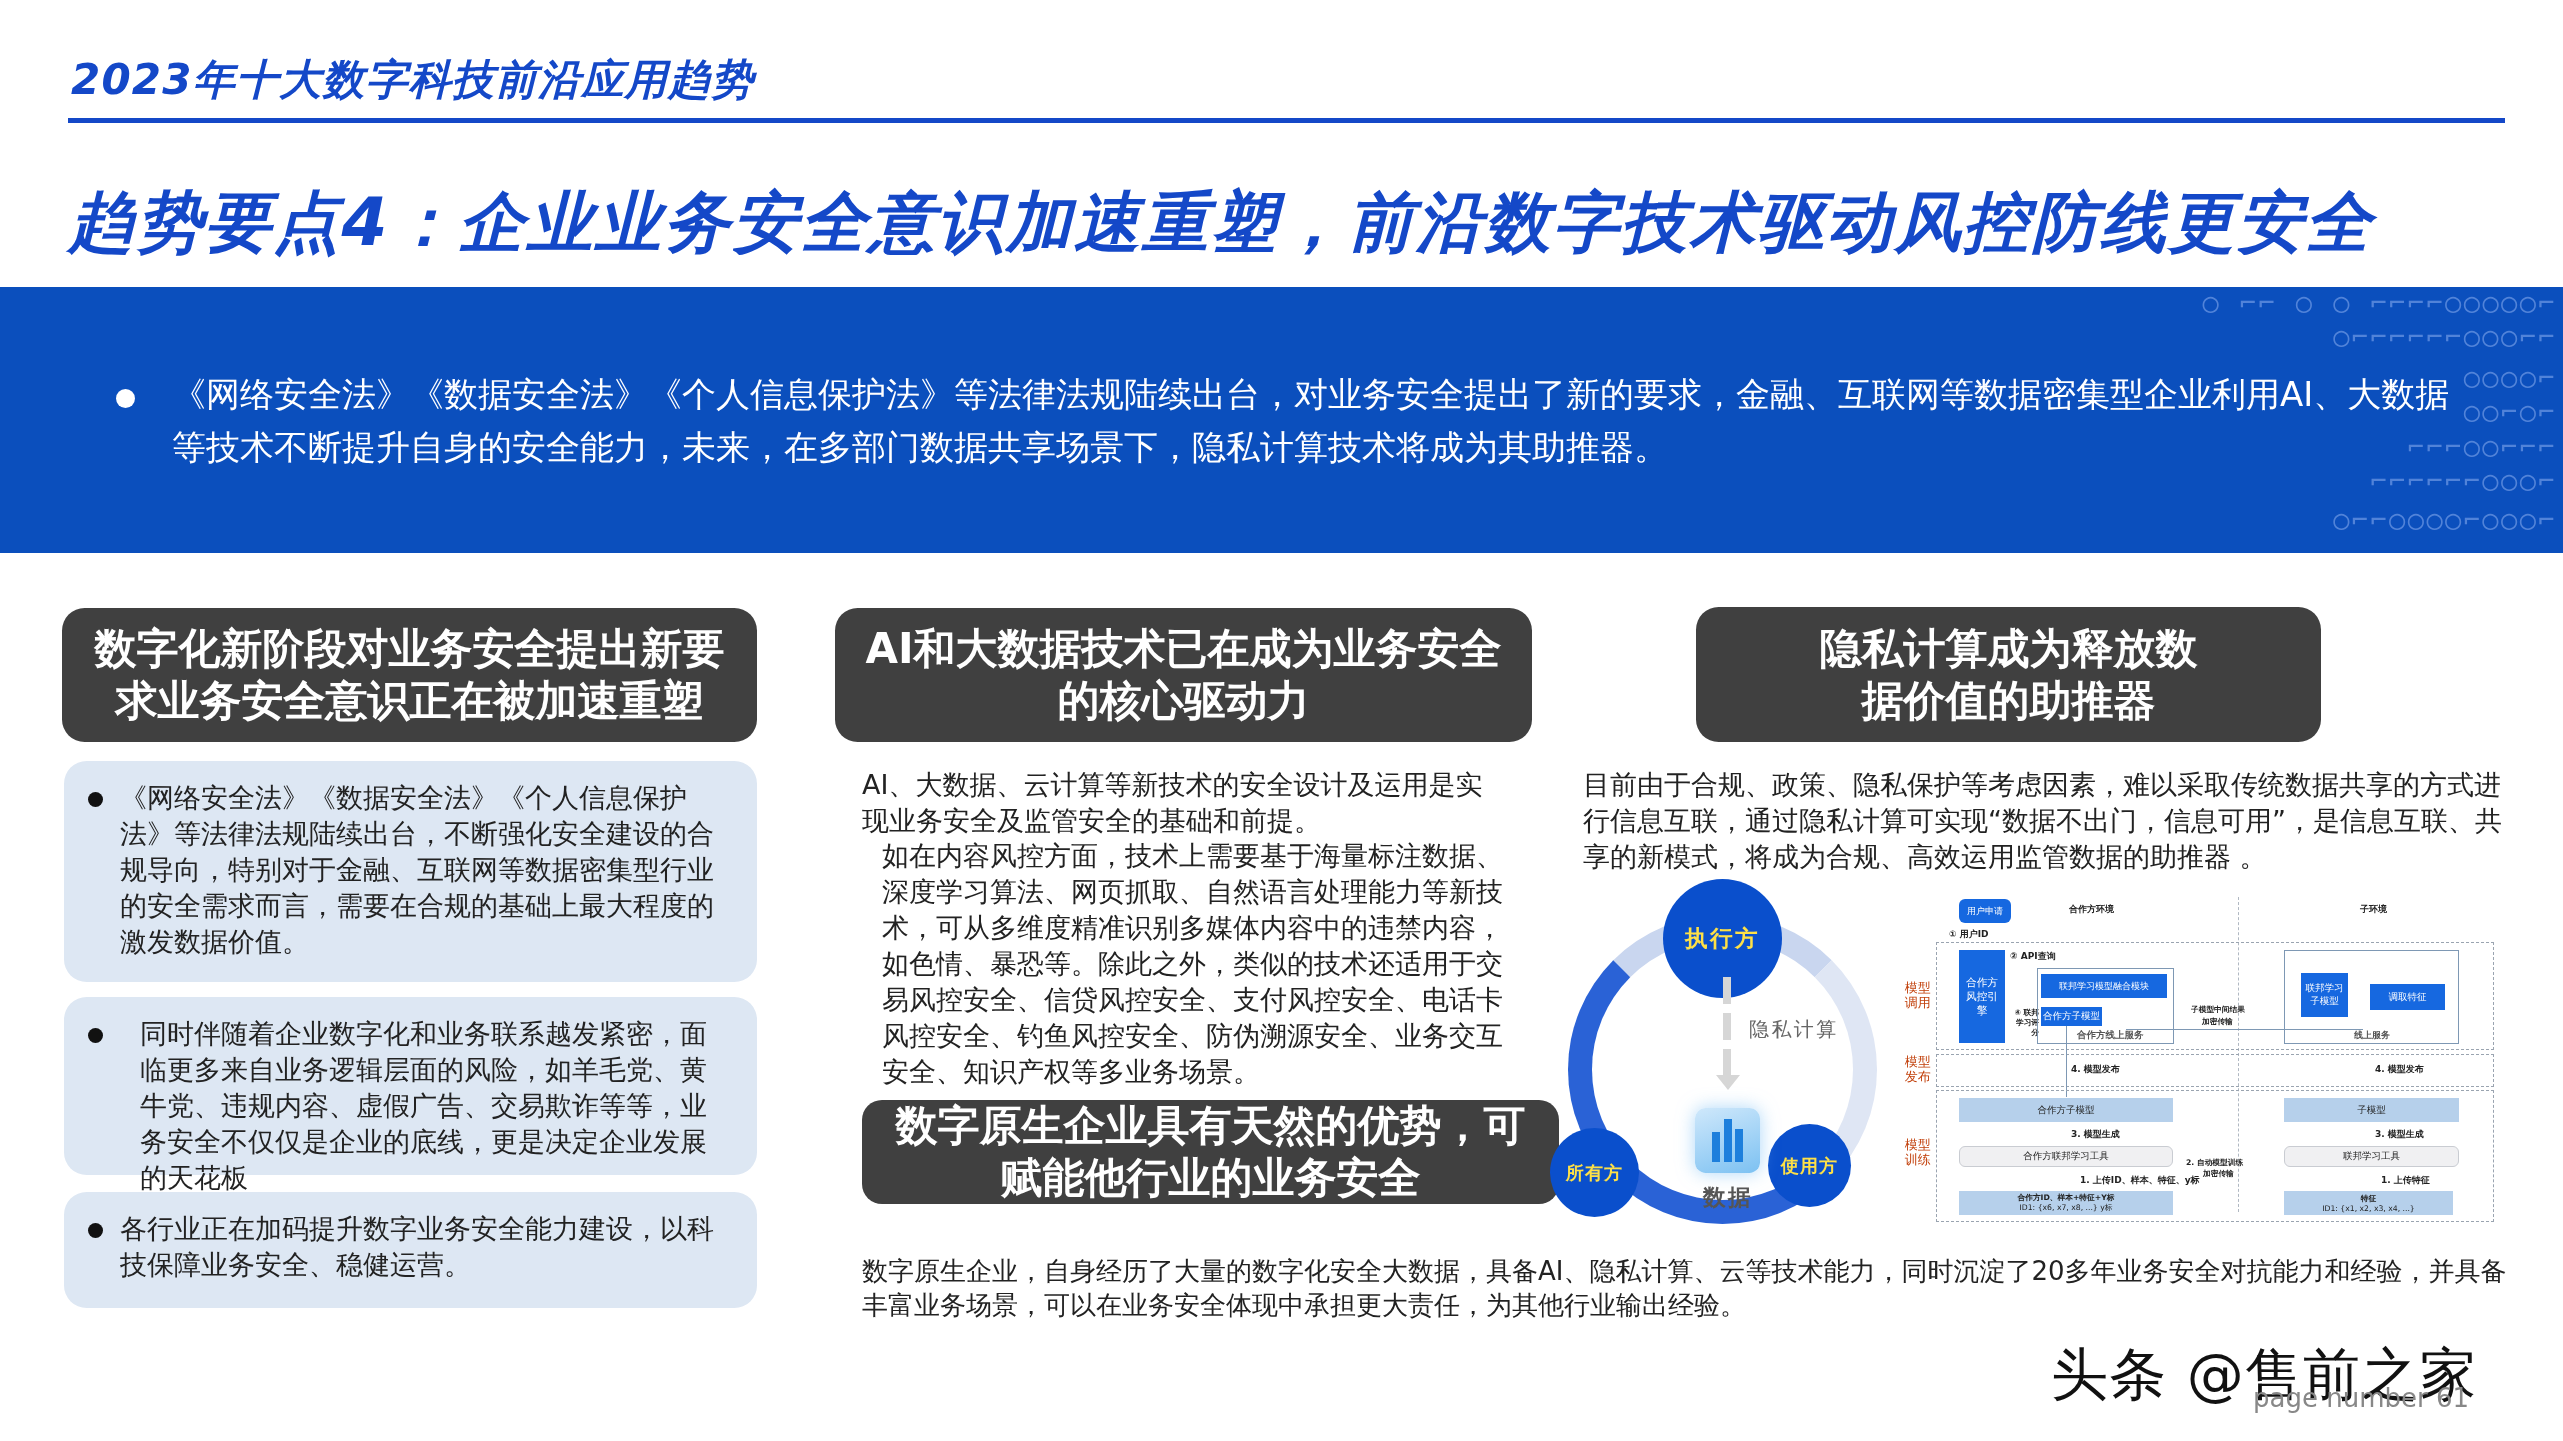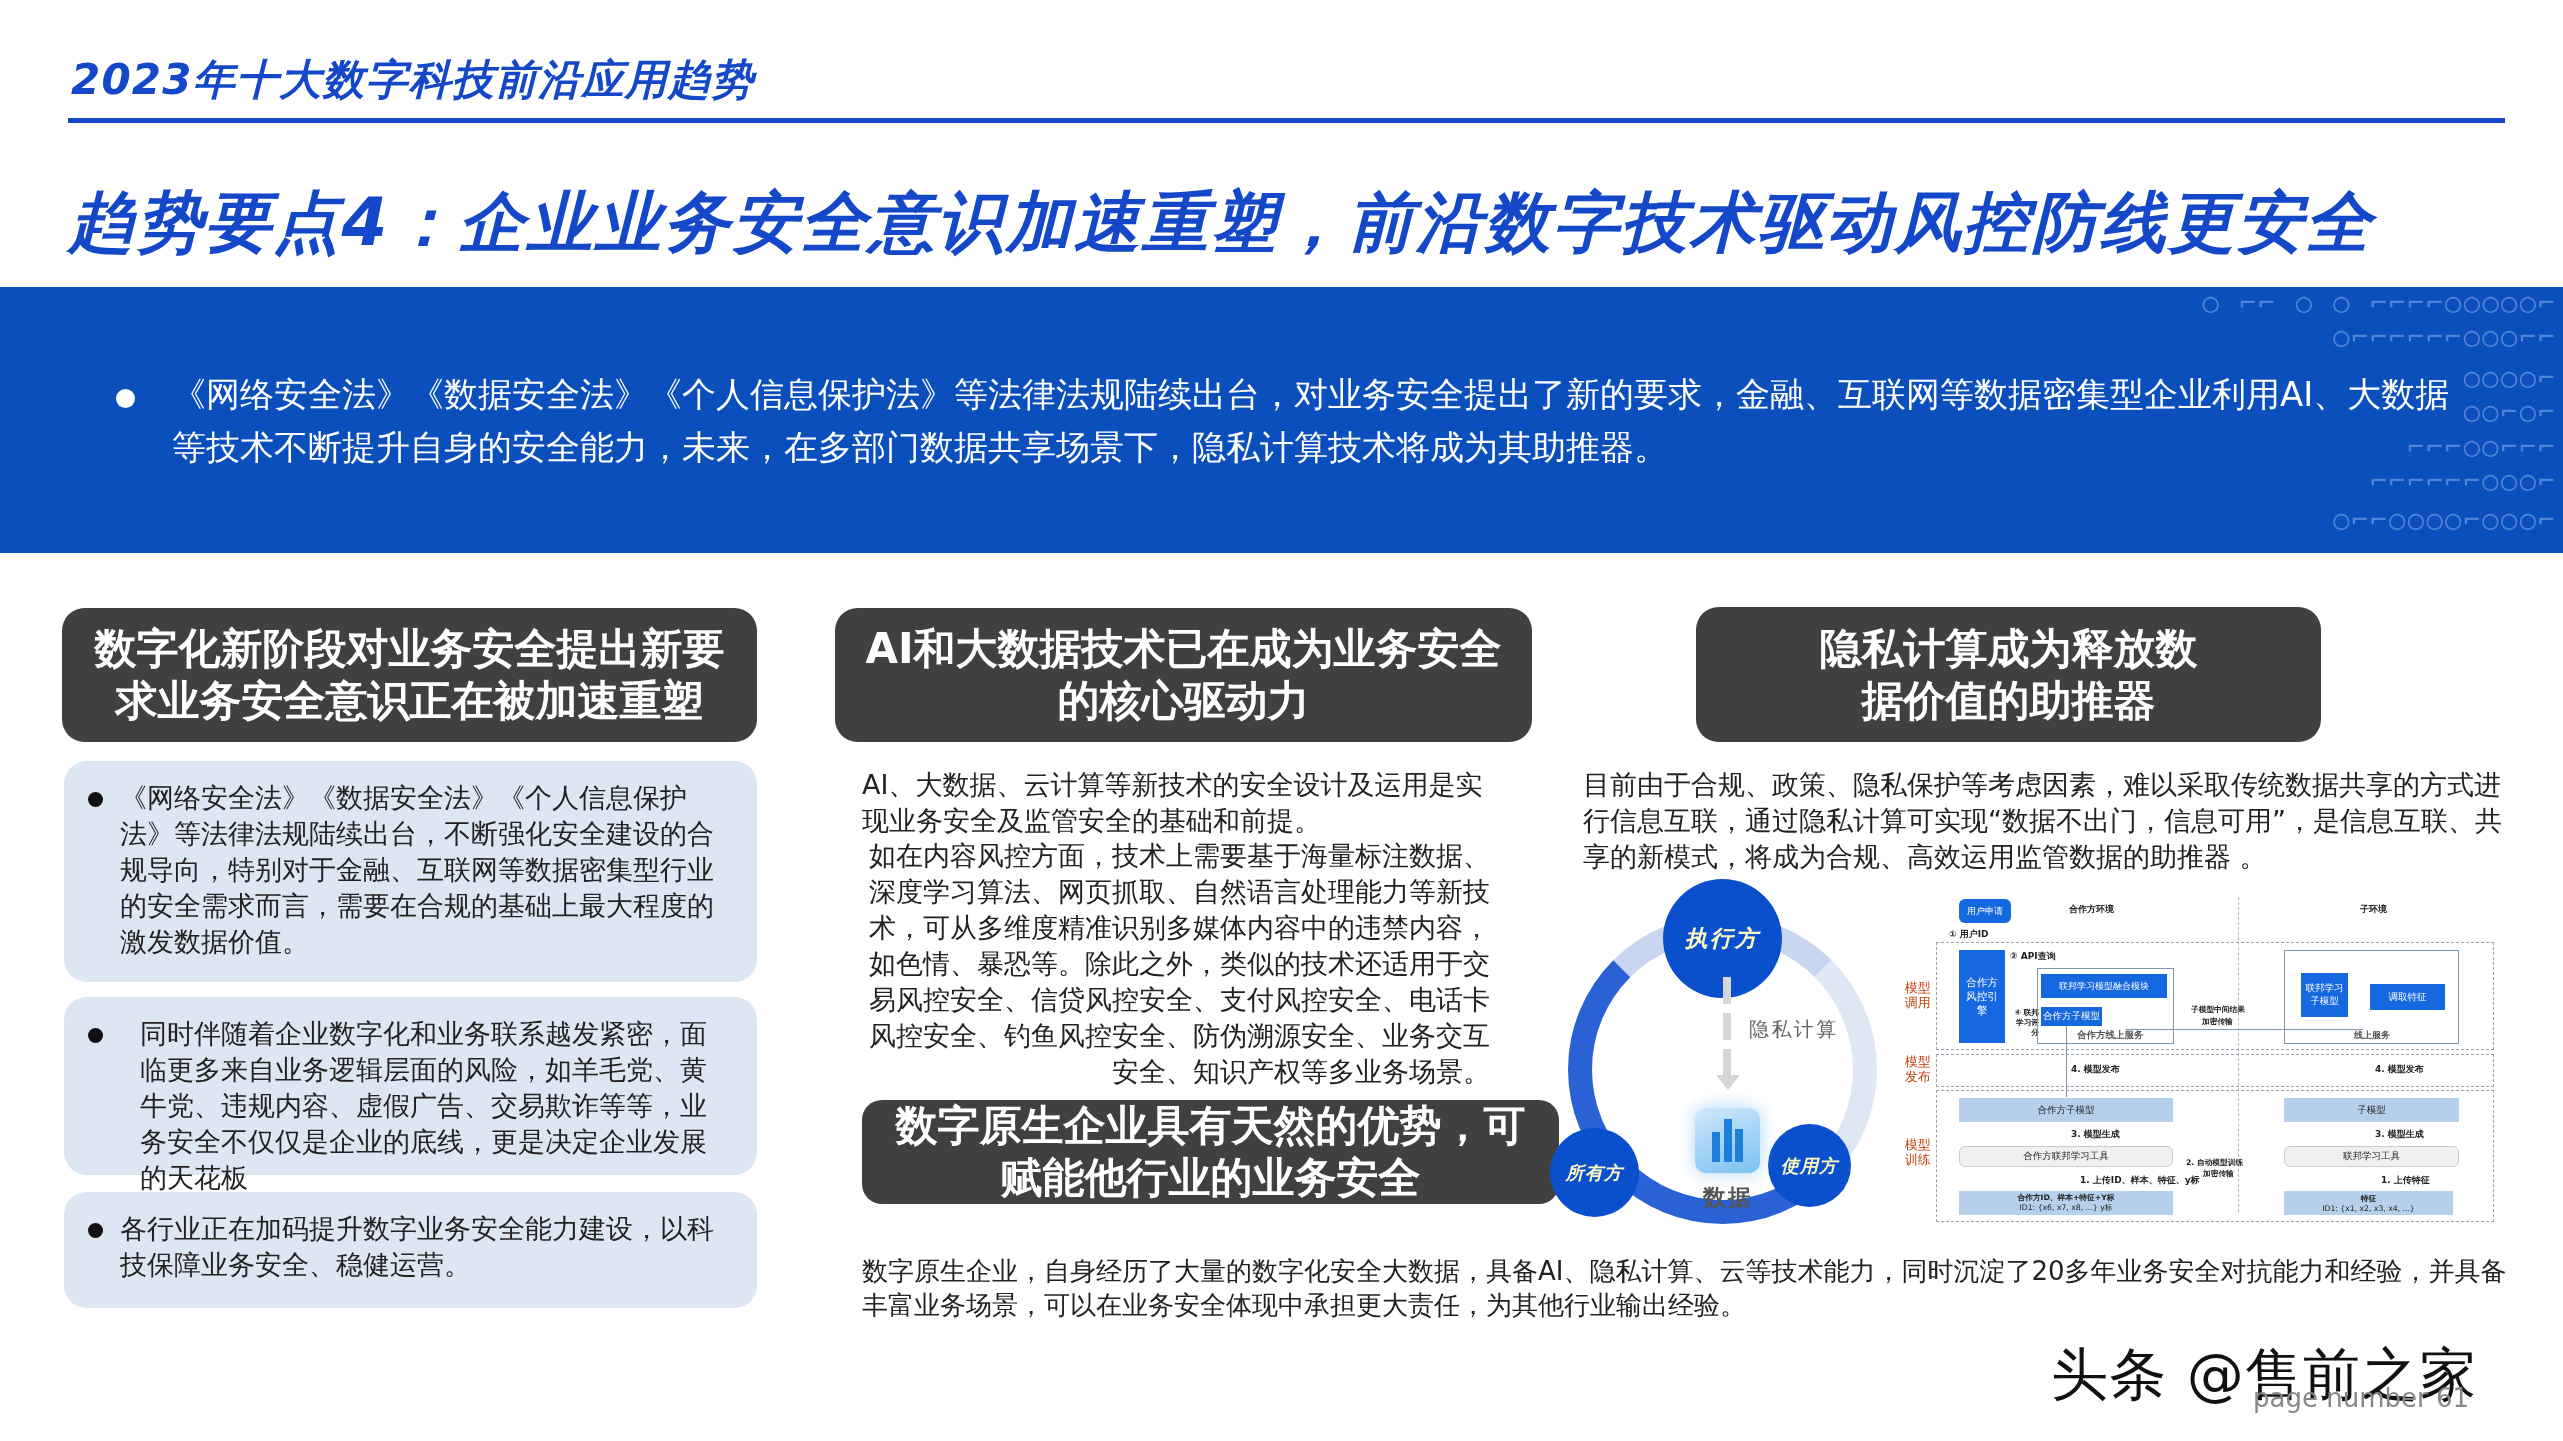--- a/index.html
+++ b/index.html
@@ -19,21 +19,21 @@
   .pill { position: absolute; background: #404040; border-radius: 22.6px; color: #fff; font-weight: bold; text-align: center; display: flex; align-items: center; justify-content: center; font-size: 42px; line-height: 52px; padding: 0 24px; }
   .card { position: absolute; background: #dde7f3; border-radius: 22.6px; }
   .card-bullet { position: absolute; left: 24px; width: 15.4px; height: 15.4px; border-radius: 50%; background: #111; }
   .card-text { position: absolute; left: 56px; right: 24px; font-size: 27px; line-height: 36px; color: #222; }
 
   .body-text { position: absolute; font-size: 27px; line-height: 36px; color: #222; }
 
   
   .cycle { position: absolute; left: 1544px; top: 879px; width: 368px; height: 344px; }
   .ring { position: absolute; left: 24px; top: 36px; width: 309px; height: 309px; border-radius: 50%; border: 24px solid #2a62d6; border-top-color: #c9d6ef; border-right-color: #dfe6f4; }
-  .node { position: absolute; width: 125px; height: 125px; border-radius: 50%; background: #0a4fcc; color: #fef9c3; font-weight: bold; font-size: 22.6px; display: flex; align-items: center; justify-content: center; letter-spacing: 2.4px; font-style: italic; }
+  .node { position: absolute; width: 125px; height: 125px; border-radius: 50%; background: #0a4fcc; color: #fde047; font-weight: bold; font-size: 22.6px; display: flex; align-items: center; justify-content: center; letter-spacing: 2.4px; }
   .arrow-shaft { position: absolute; left: 179px; top: 98px; width: 8.3px; height: 101px; background: repeating-linear-gradient(#d6d6d6 0 27px, transparent 27px 36px); }
   .arrow-head { position: absolute; left: 172px; top: 196px; width: 0; height: 0; border-left: 12px solid transparent; border-right: 12px solid transparent; border-top: 15.4px solid #d6d6d6; }
   .cube { position: absolute; left: 151px; top: 229px; width: 65px; height: 65px; border-radius: 10.7px; background: linear-gradient(160deg,#cfe8fb,#7cc1f2); box-shadow: 0 0 18px rgba(120,190,245,0.6); }
   .cube-bar { position: absolute; bottom: 10.7px; width: 8.3px; background: #1d7fdc; }
   .cycle-label { position: absolute; font-size: 20px; color: #666; letter-spacing: 2.4px; }
   .data-label { position: absolute; font-size: 22.6px; font-weight: bold; color: #555; letter-spacing: 2.4px; }
 
   
   .fed { position: absolute; left: 1900px; top: 885px; width: 594px; height: 344px; font-size: 9px; color: #222; }
   .fed .dash { position: absolute; border: 1.2px dashed #9aa4b0; }
@@ -79,21 +79,21 @@
   <div class="card-bullet" style="top:31px;"></div>
   <div class="card-text" style="top:19px;margin-left:20px;">同时伴随着企业数字化和业务联系越发紧密，面临更多来自业务逻辑层面的风险，如羊毛党、黄牛党、违规内容、虚假广告、交易欺诈等等，业务安全不仅仅是企业的底线，更是决定企业发展的天花板</div>
 </div>
 <div class="card" style="left:64px; top:1192px; width:693px; height:116px;">
   <div class="card-bullet" style="top:31px;"></div>
   <div class="card-text" style="top:19px;">各行业正在加码提升数字业务安全能力建设，以科技保障业务安全、稳健运营。</div>
 </div>
 
 <div class="pill" style="left:835px; top:608px; width:697px; height:134px;">AI和大数据技术已在成为业务安全的核心驱动力</div>
 <div class="body-text" style="left:862px; top:767px; width:647px;">AI、大数据、云计算等新技术的安全设计及运用是实现业务安全及监管安全的基础和前提。</div>
-<div class="body-text" style="left:843px; top:838px; width:647px;text-align:right;">如在内容风控方面，技术上需要基于海量标注数据、深度学习算法、网页抓取、自然语言处理能力等新技术，可从多维度精准识别多媒体内容中的违禁内容，如色情、暴恐等。除此之外，类似的技术还适用于交易风控安全、信贷风控安全、支付风控安全、电话卡风控安全、钓鱼风控安全、防伪溯源安全、业务交互安全、知识产权等多业务场景。</div>
+<div class="body-text" style="left:882px; top:838px; width:647px;">如在内容风控方面，技术上需要基于海量标注数据、深度学习算法、网页抓取、自然语言处理能力等新技术，可从多维度精准识别多媒体内容中的违禁内容，如色情、暴恐等。除此之外，类似的技术还适用于交易风控安全、信贷风控安全、支付风控安全、电话卡风控安全、钓鱼风控安全、防伪溯源安全、业务交互安全、知识产权等多业务场景。</div>
 <div class="pill" style="left:862px; top:1100px; width:697px; height:104px;border-radius:20px;">数字原生企业具有天然的优势，可赋能他行业的业务安全</div>
 <div class="body-text" style="left:862px; top:1254px; width:1662px; font-size:26px; line-height:34px;">数字原生企业，自身经历了大量的数字化安全大数据，具备AI、隐私计算、云等技术能力，同时沉淀了20多年业务安全对抗能力和经验，并具备丰富业务场景，可以在业务安全体现中承担更大责任，为其他行业输出经验。</div>
 
 <div class="pill" style="left:1696px; top:607px; width:625px; height:135px; padding:0 119px;">隐私计算成为释放数据价值的助推器</div>
 <div class="body-text" style="left:1583px; top:767px; width:923px;">目前由于合规、政策、隐私保护等考虑因素，难以采取传统数据共享的方式进行信息互联，通过隐私计算可实现“数据不出门，信息可用”，是信息互联、共享的新模式，将成为合规、高效运用监管数据的助推器 。</div>
 
 <div class="cycle">
   <div class="ring"></div>
   <div class="node" style="left:119px; top:0px; width:119px; height:119px;">执行方</div>
   <div class="node" style="left:6px; top:249px; width:89px; height:89px; font-size:18px; letter-spacing:1.2px;">所有方</div>

